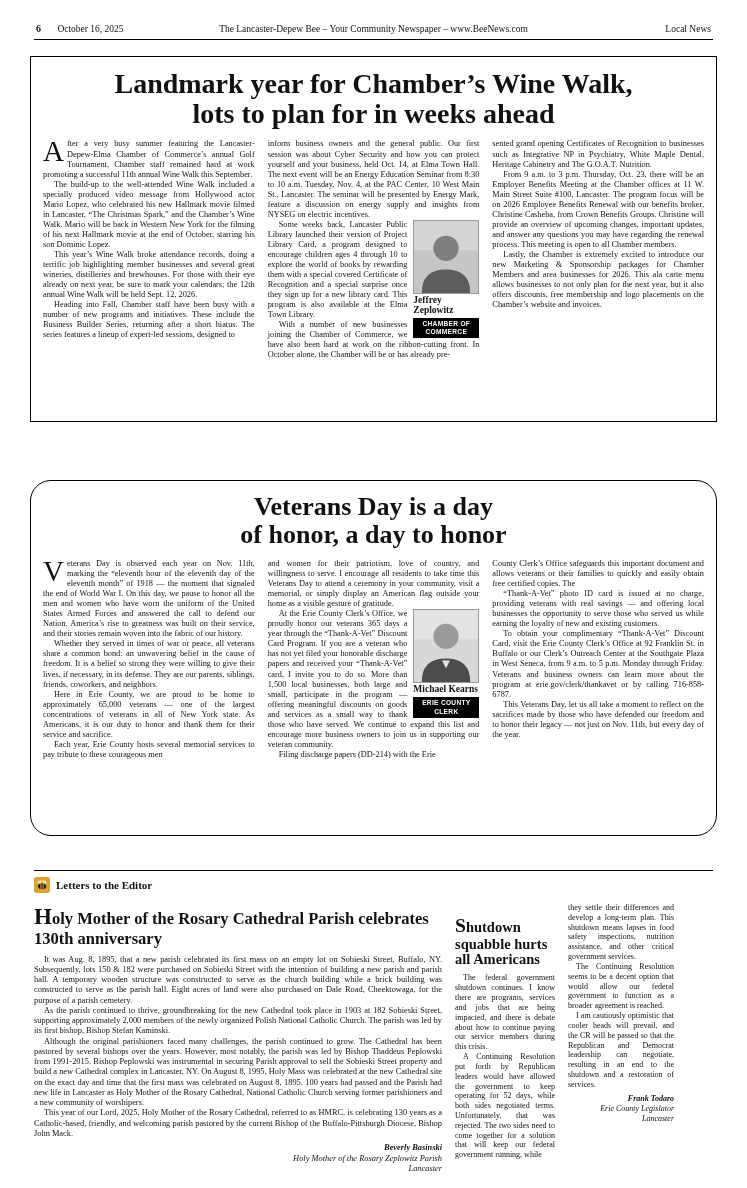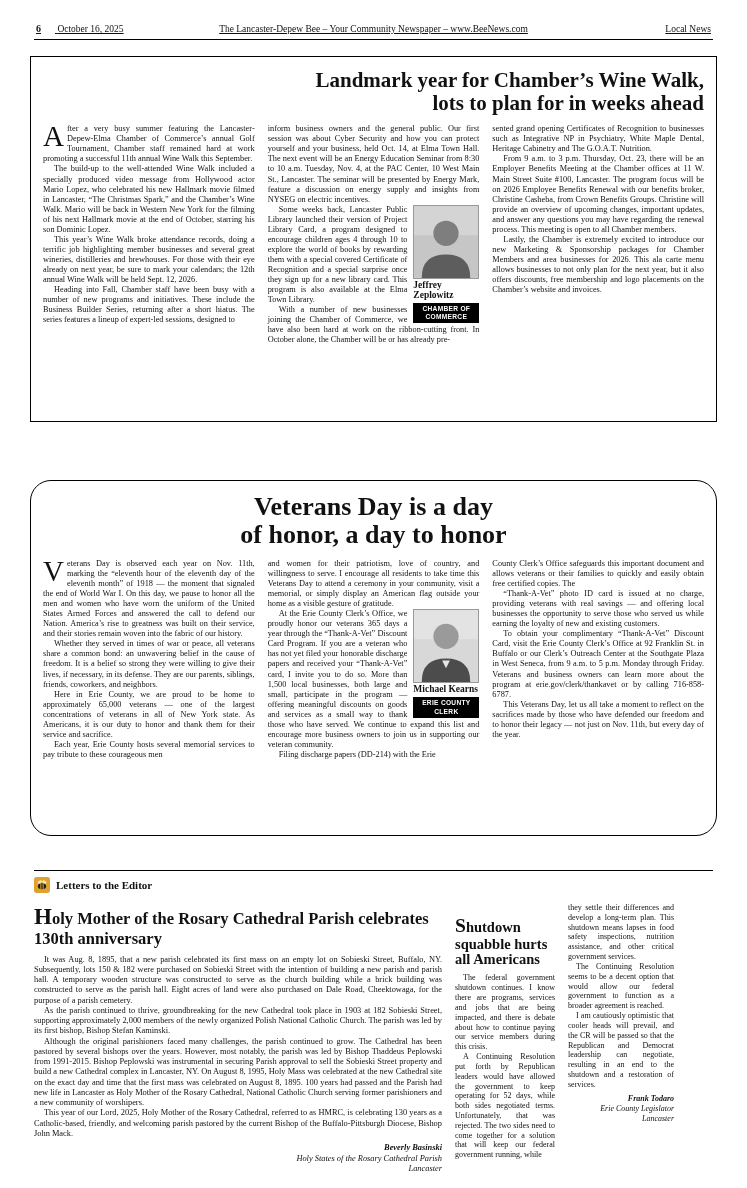--- a/index.html
+++ b/index.html
@@ -2,33 +2,33 @@
 <html><head>
 <meta charset="utf-8">
 <style>
   * { box-sizing: border-box; }
   html,body { margin:0; padding:0; background:#e9e9e9; }
   .page {
     width:747px; height:1188px; margin:0 auto; background:#fff;
     font-family:"Liberation Serif", serif; color:#111; overflow:hidden; position:relative;
   }
   
-  .topbar { display:flex; align-items:baseline; padding:23px 36px 3px 36px; font-size:9.5px;text-decoration:underline; }
+  .topbar { display:flex; align-items:baseline; padding:23px 36px 3px 36px; font-size:9.5px; }
   .topbar .tb-left { width:160px; }
   .topbar .tb-left b { margin-right:14px; font-size:10px; }
   .topbar .tb-center { flex:1; text-align:center; }
   .topbar .tb-right { width:160px; text-align:right; }
   .top-rule { border-top:1.5px solid #000; margin:2px 34px 0 34px; }
 
   
   .article-box { border:1.5px solid #000; margin:0 30px; padding:10px 12px 12px 12px; overflow:hidden; }
   #article1 { margin-top:16px; height:366px; }
   #article2 { margin-top:58px; height:356px;border-radius:21px; }
   .headline { text-align:center; font-weight:bold; line-height:1.08; margin:2px 0 10px 0; }
-  #article1 .headline { font-size:21px;text-align:right; }
+  #article1 .headline { font-size:28px; }
   #article2 .headline { font-size:26px; }
   .cols { display:flex; gap:13px; }
   .col { flex:1; text-align:justify; font-size:8.3px; line-height:1.21; }
   .col p { margin:0; text-indent:11px; }
   .col p.cont, .col p.dropcap { text-indent:0; }
   p.dropcap::first-letter {
     float:left; font-size:29px; line-height:23px; padding:1px 3px 0 0; font-weight:400;
   }
 
   
@@ -162,21 +162,21 @@
     <div class="letters-body">
 
       <div class="letter-main">
         <h2>Holy Mother of the Rosary Cathedral Parish celebrates 130th anniversary</h2>
         <p>It was Aug. 8, 1895, that a new parish celebrated its first mass on an empty lot on Sobieski Street, Buffalo, NY. Subsequently, lots 150 &amp; 182 were purchased on Sobieski Street with the intention of building a new parish and parish hall. A temporary wooden structure was constructed to serve as the church building while a brick building was constructed to serve as the parish hall. Eight acres of land were also purchased on Dale Road, Cheektowaga, for the purpose of a parish cemetery.</p>
         <p>As the parish continued to thrive, groundbreaking for the new Cathedral took place in 1903 at 182 Sobieski Street, supporting approximately 2,000 members of the newly organized Polish National Catholic Church. The parish was led by its first bishop, Bishop Stefan Kaminski.</p>
         <p>Although the original parishioners faced many challenges, the parish continued to grow. The Cathedral has been pastored by several bishops over the years. However, most notably, the parish was led by Bishop Thaddeus Peplowski from 1991-2015. Bishop Peplowski was instrumental in securing Parish approval to sell the Sobieski Street property and build a new Cathedral complex in Lancaster, NY. On August 8, 1995, Holy Mass was celebrated at the new Cathedral site on the exact day and time that the first mass was celebrated on August 8, 1895. 100 years had passed and the Parish had new life in Lancaster as Holy Mother of the Rosary Cathedral, National Catholic Church serving former parishioners and a new community of worshipers.</p>
         <p>This year of our Lord, 2025, Holy Mother of the Rosary Cathedral, referred to as HMRC, is celebrating 130 years as a Catholic-based, friendly, and welcoming parish pastored by the current Bishop of the Buffalo-Pittsburgh Diocese, Bishop John Mack.</p>
         <div class="signature">
           <div class="sig-name">Beverly Basinski</div>
-          <div>Holy States of the Rosary Cathedral Parish</div>
+          <div>Holy Mother of the Rosary Zeplowitz Parish</div>
           <div>Lancaster</div>
         </div>
       </div>
 
       <div class="side-col1">
         <h3>Shutdown squabble hurts all Americans</h3>
         <p class="cont">The federal government shutdown continues. I know there are programs, services and jobs that are being impacted, and there is debate about how to continue paying our service members during this crisis.</p>
         <p>A Continuing Resolution put forth by Republican leaders would have allowed the government to keep operating for 52 days, while both sides negotiated terms. Unfortunately, that was rejected. The two sides need to come together for a solution that will keep our federal government running, while</p>
       </div>
 

